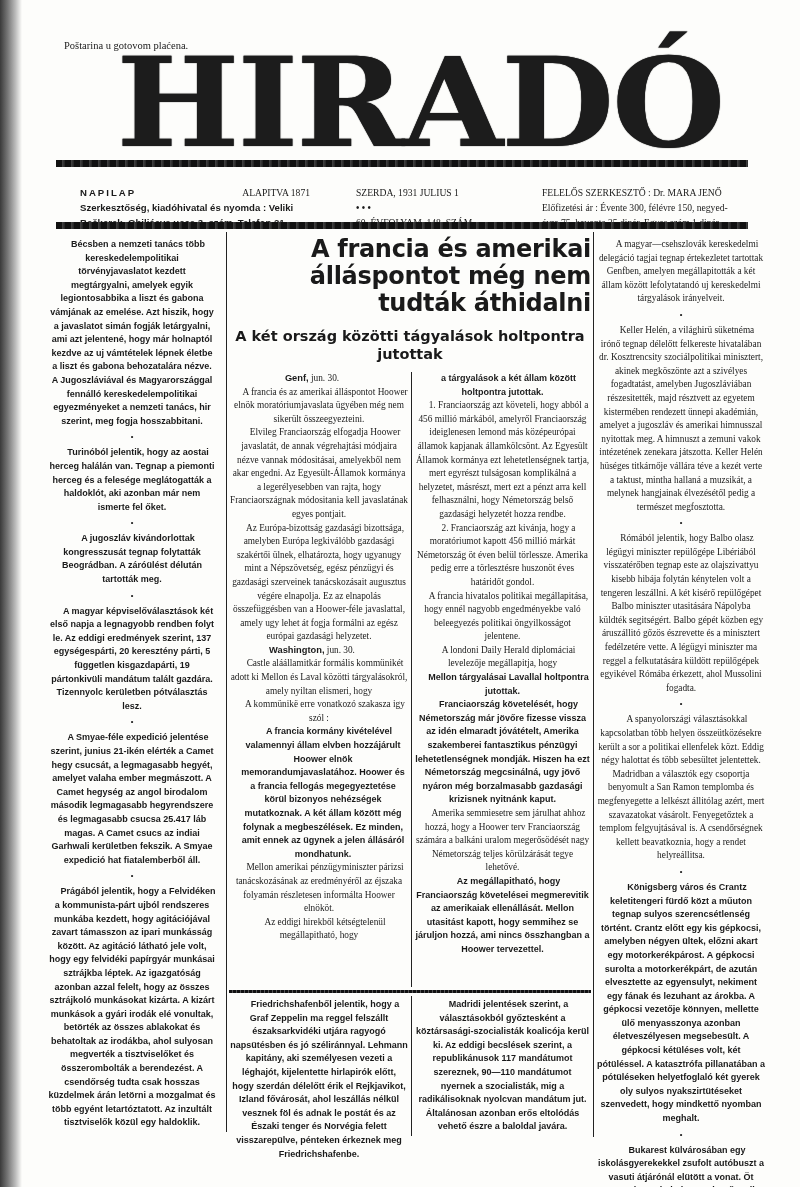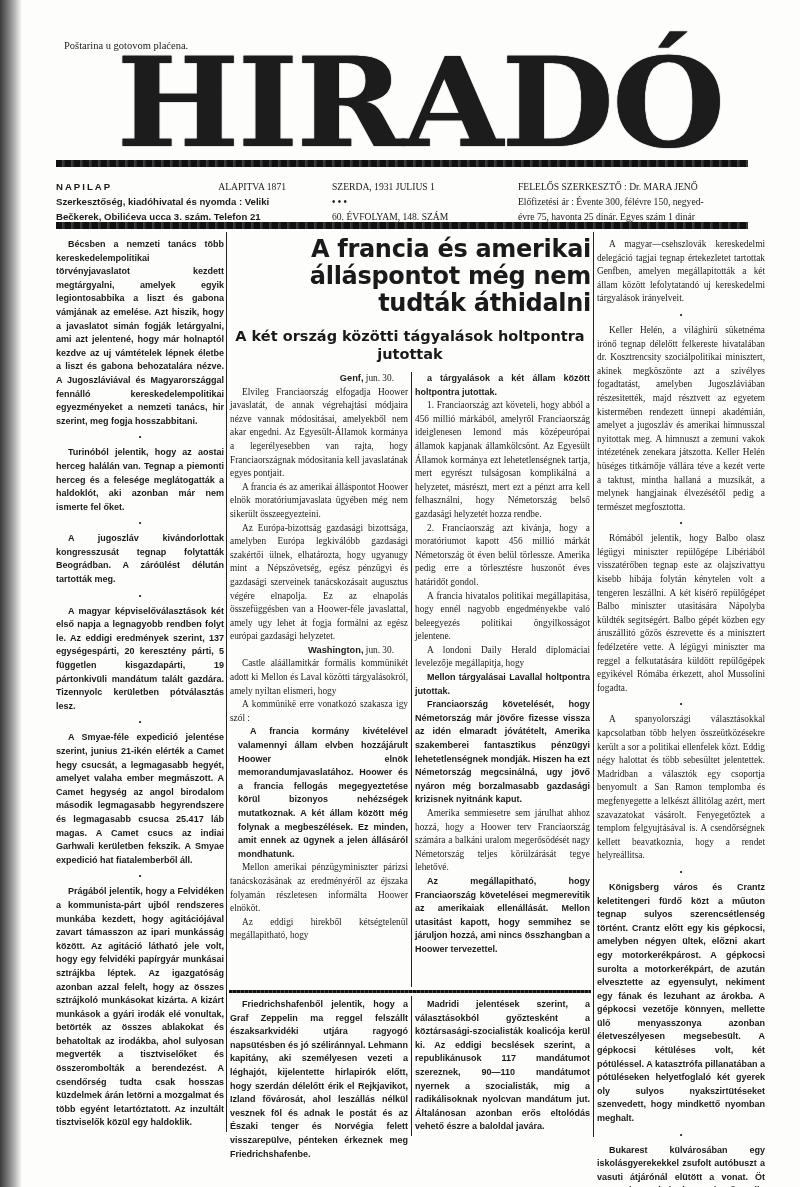--- a/index.html
+++ b/index.html
@@ -2,24 +2,24 @@
 <html><head>
 <meta charset="utf-8">
 <style>
   html,body{margin:0;padding:0;background:#fdfdfb;}
   body{width:800px;height:1187px;position:relative;overflow:hidden;font-family:"Liberation Serif",serif;color:#1a1a1a;}
   .edge{position:absolute;left:0;top:0;width:22px;height:1187px;background:linear-gradient(90deg,#3a3a3a 0,#777 35%,#bbb 70%,#fdfdfb 100%);}
   .postage{position:absolute;left:64px;top:40px;font-size:10.5px;}
   .masthead{position:absolute;left:100px;top:48px;width:640px;height:110px;text-align:center;font-family:"DejaVu Serif",serif;font-weight:bold;font-size:124px;line-height:110px;letter-spacing:-2px;color:#1c1c1c;transform:scaleX(1.05);text-shadow:0 0 1px #000;}
   .rule{position:absolute;left:56px;width:692px;height:7px;background:repeating-linear-gradient(90deg,#111 0,#111 6px,#444 6px,#222 9px);}
   .infobar{position:absolute;left:56px;top:171px;width:692px;height:48px;font-size:9.6px;line-height:15px;}
-  .info-col{position:absolute;top:8px;}
+  .info-col{position:absolute;top:14px;margin-left:24px;}
   .info-col b{font-family:"Liberation Sans",sans-serif;font-weight:bold;}
   .col{position:absolute;font-size:9.3px;line-height:13.6px;text-align:justify;}
-  .col p{margin:0 0 0 0;text-indent:12px;}
+  .col p{margin:0 0 0 0;text-indent:12px;text-align:center;}
   .col p.bold{font-weight:bold;font-family:"Liberation Sans",sans-serif;font-size:9px;}
   .col p.normal{font-family:"Liberation Serif",serif;}
   .sep{text-align:center;font-size:9px;line-height:14px;margin:2px 0;}
   .vline{position:absolute;width:1px;background:#222;}
   .headline{position:absolute;left:229px;top:236px;width:362px;text-align:right;font-family:"DejaVu Sans",sans-serif;font-weight:bold;font-size:24px;line-height:27px;letter-spacing:-0.3px;}
   .subhead{position:absolute;left:229px;top:327px;width:362px;text-align:center;font-family:"DejaVu Sans",sans-serif;font-weight:bold;font-size:14.5px;line-height:18px;}
   .dateline{text-align:right;padding-right:14px;text-indent:0 !important;}
   .dateline b{font-family:"Liberation Sans",sans-serif;}
   .hrule{position:absolute;height:3px;background:repeating-linear-gradient(90deg,#111 0,#111 3px,#555 3px,#555 4px);}
   .indentblock{padding-left:8px;}
@@ -50,43 +50,43 @@
   </div>
   <div class="info-col" style="left:462px;width:230px;text-align:justify">
     <div>FELELŐS SZERKESZTŐ : Dr. MARA JENŐ</div>
     <div>Előfizetési ár : Évente 300, félévre 150, negyed-</div>
     <div>évre 75, havonta 25 dinár. Egyes szám 1 dinár</div>
   </div>
 </div>
 
 <div class="rule" style="top:222px"></div>
 
-<div class="col" style="left:56px;top:238px;width:168px">
+<div class="col" style="left:48px;top:238px;width:168px">
   <p class="bold">Bécsben a nemzeti tanács több kereskedelempolitikai törvényjavaslatot kezdett megtárgyalni, amelyek egyik legiontosabbika a liszt és gabona vámjának az emelése. Azt hiszik, hogy a javaslatot simán fogják letárgyalni, ami azt jelentené, hogy már holnaptól kezdve az uj vámtételek lépnek életbe a liszt és gabona behozatalára nézve. A Jugoszláviával és Magyarországgal fennálló kereskedelempolitikai egyezményeket a nemzeti tanács, hir szerint, meg fogja hosszabbitani.</p>
   <div class="sep">•</div>
   <p class="bold">Turinóból jelentik, hogy az aostai herceg halálán van. Tegnap a piemonti herceg és a felesége meglátogatták a haldoklót, aki azonban már nem ismerte fel őket.</p>
   <div class="sep">•</div>
   <p class="bold">A jugoszláv kivándorlottak kongresszusát tegnap folytatták Beográdban. A záróülést délután tartották meg.</p>
   <div class="sep">•</div>
   <p class="bold">A magyar képviselőválasztások két első napja a legnagyobb rendben folyt le. Az eddigi eredmények szerint, 137 egységespárti, 20 keresztény párti, 5 független kisgazdapárti, 19 pártonkivüli mandátum talált gazdára. Tizennyolc kerületben pótválasztás lesz.</p>
   <div class="sep">•</div>
   <p class="bold">A Smyae-féle expedició jelentése szerint, junius 21-ikén elérték a Camet hegy csucsát, a legmagasabb hegyét, amelyet valaha ember megmászott. A Camet hegység az angol birodalom második legmagasabb hegyrendszere és legmagasabb csucsa 25.417 láb magas. A Camet csucs az indiai Garhwali kerületben fekszik. A Smyae expedició hat fiatalemberből áll.</p>
   <div class="sep">•</div>
   <p class="bold">Prágából jelentik, hogy a Felvidéken a kommunista-párt ujból rendszeres munkába kezdett, hogy agitációjával zavart támasszon az ipari munkásság között. Az agitáció látható jele volt, hogy egy felvidéki papírgyár munkásai sztrájkba léptek. Az igazgatóság azonban azzal felelt, hogy az összes sztrájkoló munkásokat kizárta. A kizárt munkások a gyári irodák elé vonultak, betörték az összes ablakokat és behatoltak az irodákba, ahol sulyosan megverték a tisztviselőket és összerombolták a berendezést. A csendőrség tudta csak hosszas küzdelmek árán letörni a mozgalmat és több egyént letartóztatott. Az inzultált tisztviselők közül egy haldoklik.</p>
 </div>
 
 <div class="vline" style="left:226px;top:232px;height:900px"></div>
 
 <div class="headline">A francia és amerikai álláspontot még nem tudták áthidalni</div>
 <div class="subhead">A két ország közötti tágyalások holtpontra jutottak</div>
 
 <div class="col" style="left:230px;top:372px;width:178px">
   <p class="dateline"><b>Genf,</b> <span>jun. 30.</span></p>
+  <p class="normal">A francia és az amerikai álláspontot Hoower elnök moratóriumjavaslata ügyében még nem sikerült összeegyezteini.</p>
   <p class="normal">Elvileg Franciaország elfogadja Hoower javaslatát, de annak végrehajtási módjaira nézve vannak módositásai, amelyekből nem akar engedni. Az Egyesült-Államok kormánya a legerélyesebben van rajta, hogy Franciaországnak módositania kell javaslatának egyes pontjait.</p>
-  <p class="normal">A francia és az amerikai álláspontot Hoower elnök moratóriumjavaslata ügyében még nem sikerült összeegyezteini.</p>
   <p class="normal">Az Európa-bizottság gazdasági bizottsága, amelyben Európa legkiválóbb gazdasági szakértői ülnek, elhatározta, hogy ugyanugy mint a Népszövetség, egész pénzügyi és gazdasági szerveinek tanácskozásait augusztus végére elnapolja. Ez az elnapolás összefüggésben van a Hoower-féle javaslattal, amely ugy lehet át fogja formálni az egész európai gazdasági helyzetet.</p>
   <p class="dateline"><b>Washington,</b> <span>jun. 30.</span></p>
   <p class="normal">Castle aláállamitkár formális kommünikét adott ki Mellon és Laval közötti tárgyalásokról, amely nyiltan elismeri, hogy</p>
   <p class="normal">A kommünikë erre vonatkozó szakasza igy szól :</p>
   <p class="bold indentblock">A francia kormány kivételével valamennyi állam elvben hozzájárult Hoower elnök memorandumjavaslatához. Hoower és a francia fellogás megegyeztetése körül bizonyos nehézségek mutatkoznak. A két állam között még folynak a megbeszélések. Ez minden, amit ennek az ügynek a jelen állásáról mondhatunk.</p>
   <p class="normal">Mellon amerikai pénzügyminiszter párizsi tanácskozásának az eredményéről az éjszaka folyamán részletesen informálta Hoower elnököt.</p>
   <p class="normal">Az eddigi hirekből kétségtelenül megállapitható, hogy</p>
 </div>
 
 <div class="vline" style="left:411px;top:372px;height:615px"></div>

